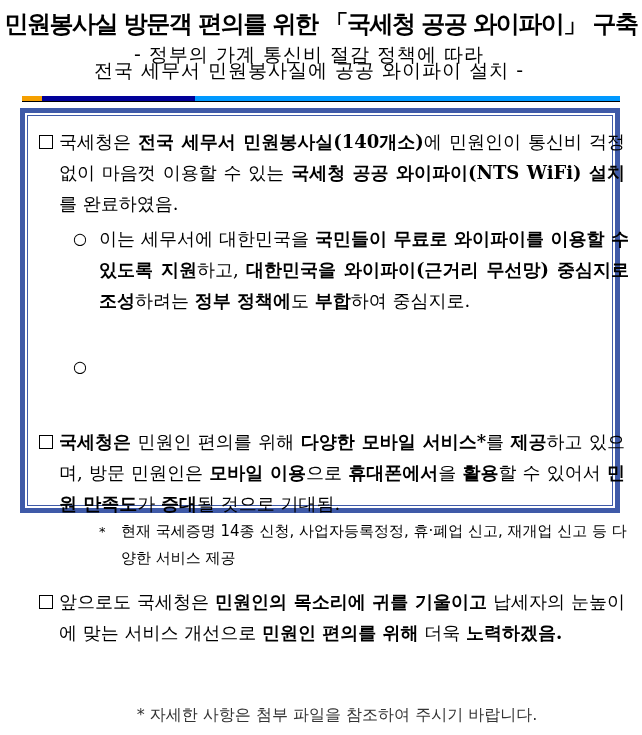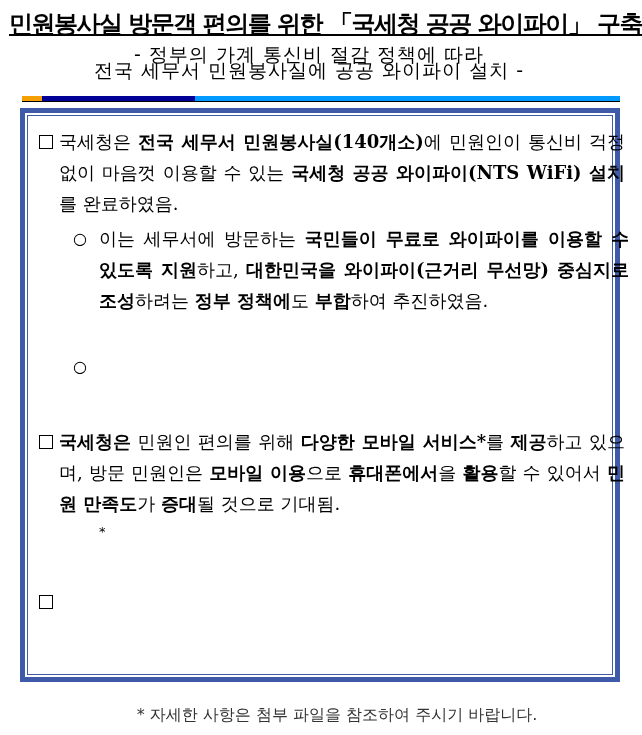--- a/index.html
+++ b/index.html
@@ -1,32 +1,32 @@
 <!DOCTYPE html>
 <html><head>
   <meta charset="utf-8">
   <style>
     html, body { margin: 0; padding: 0; background: #ffffff; }
     body { width: 642px; height: 735px; position: relative; overflow: hidden;
            font-family: "DejaVu Serif", "Liberation Serif", serif; color: #000; }
-    .title { position: absolute; top: 10px; left: 0; width: 642px; text-align: right;
+    .title { position: absolute; top: 10px; left: 0; width: 642px; text-align: center;
              font-family: "DejaVu Sans", "Liberation Sans", sans-serif; font-weight: bold;
-             font-size: 24px; letter-spacing: -1.5px; line-height: 28px; text-decoration: underline; }
+             font-size: 24px; letter-spacing: -1.5px; line-height: 28px; }
     .subtitle { position: absolute; left: 0; width: 618px; text-align: center;
                 font-family: "DejaVu Sans", "Liberation Sans", sans-serif;
                 font-size: 19px; letter-spacing: 1px; line-height: 24px; }
     .sub1 { top: 42px; }
     .sub2 { top: 58px; }
     .divider { position: absolute; top: 96px; left: 22px; width: 598px; height: 5px; display: flex; }
     .divider .seg1 { width: 20px; background: #f5a000; }
     .divider .seg2 { width: 153px; background: #000099; }
     .divider .seg3 { flex: 1; background: #0099ff; }
     .divider-line { position: absolute; top: 101px; left: 22px; width: 598px; height: 1px; background: #000; }
 
-    .box { position: absolute; top: 108px; left: 20px; width: 600px; height: 574px;
+    .box { position: absolute; top: 108px; left: 20px; width: 600px; height: 405px;
            box-sizing: border-box; border: 5px solid #3f5aa8; background: #fff; }
     .box-inner { position: absolute; inset: 2px; border: 1px solid #3f5aa8; }
 
     .para { position: absolute; left: 34px; width: 566px; font-size: 18px; line-height: 31px;
             text-align: justify; }
     .para .marker { position: absolute; left: -22px; top: 0; font-family: "DejaVu Sans", sans-serif; }
     .para.sq .marker { width: 14px; height: 14px; border: 1.5px solid #000; top: 9px; left: -20px; box-sizing: border-box; }
     .para.circ { left: 74px; width: 530px; }
     .para.circ .marker { left: -26px; top: 0; font-size: 16px; }
     b { font-weight: bold; }
@@ -55,34 +55,36 @@
 <div class="box">
   <div class="box-inner"></div>
 
   <div class="para sq" style="top:13px;">
     <span class="marker"></span>
     <span class="runs"><span>국세청은 </span><b>전국 세무서 민원봉사실(140개소)</b><span>에 민원인이 통신비 걱정 없이 마음껏 이용할 수 있는 </span><b>국세청 공공 와이파이(NTS WiFi) 설치</b><span>를 완료하였음.</span></span>
   </div>
 
   <div class="para circ" style="top:110px;">
     <span class="marker">○</span>
-    <span class="runs"><span>이는 세무서에 방문하는 </span><b>국민들이 무료로 와이파이를 이용할 수 있도록 지원</b><span>하고, </span><b>대한민국을 와이파이(근거리 무선망) 중심지로 조성</b><span>하려는 </span><b>정부 정책에</b><span>도 </span><b>부합</b><span>하여 추진하였음.</span></span>
+    <span class="runs"><span>이는 세무서에 대한민국을 </span><b>국민들이 무료로 와이파이를 이용할 수 있도록 지원</b><span>하고, </span><b>대한민국을 와이파이(근거리 무선망) 중심지로 조성</b><span>하려는 </span><b>정부 정책에</b><span>도 </span><b>부합</b><span>하여 중심지로.</span></span>
   </div>
 
   <div class="para circ" style="top:238px;">
     <span class="marker">○</span>
   </div>
 
   <div class="para sq" style="top:313px;">
     <span class="marker"></span>
     <span class="runs"><b>국세청은</b><span> 민원인 편의를 위해 </span><b>다양한 모바일 서비스*</b><span>를 </span><b>제공</b><span>하고 있으며, 방문 민원인은 </span><b>모바일 이용</b><span>으로 </span><b>휴대폰에서</b><span>을 </span><b>활용</b><span>할 수 있어서 </span><b>민원 만족도</b><span>가 </span><b>증대</b><span>될 것으로 기대됨.</span></span>
   </div>
 
   <div class="note" style="top:405px;">
     <span class="star">*</span>
+    <span>현재 국세증명 14종 신청, 사업자등록정정, 휴·폐업 신고, 재개업 신고 등 다양한 서비스 제공</span>
   </div>
 
   <div class="para sq" style="top:473px;">
     <span class="marker"></span>
+    <span class="runs"><span>앞으로도 국세청은 </span><b>민원인의 목소리에 귀를 기울이고</b><span> 납세자의 눈높이에 맞는 서비스 개선으로 </span><b>민원인 편의를 위해</b><span> 더욱 </span><b>노력하겠음.</b></span>
   </div>
 </div>
 
 <div class="footer">* 자세한 사항은 첨부 파일을 참조하여 주시기 바랍니다.</div>
 
 </body></html>

